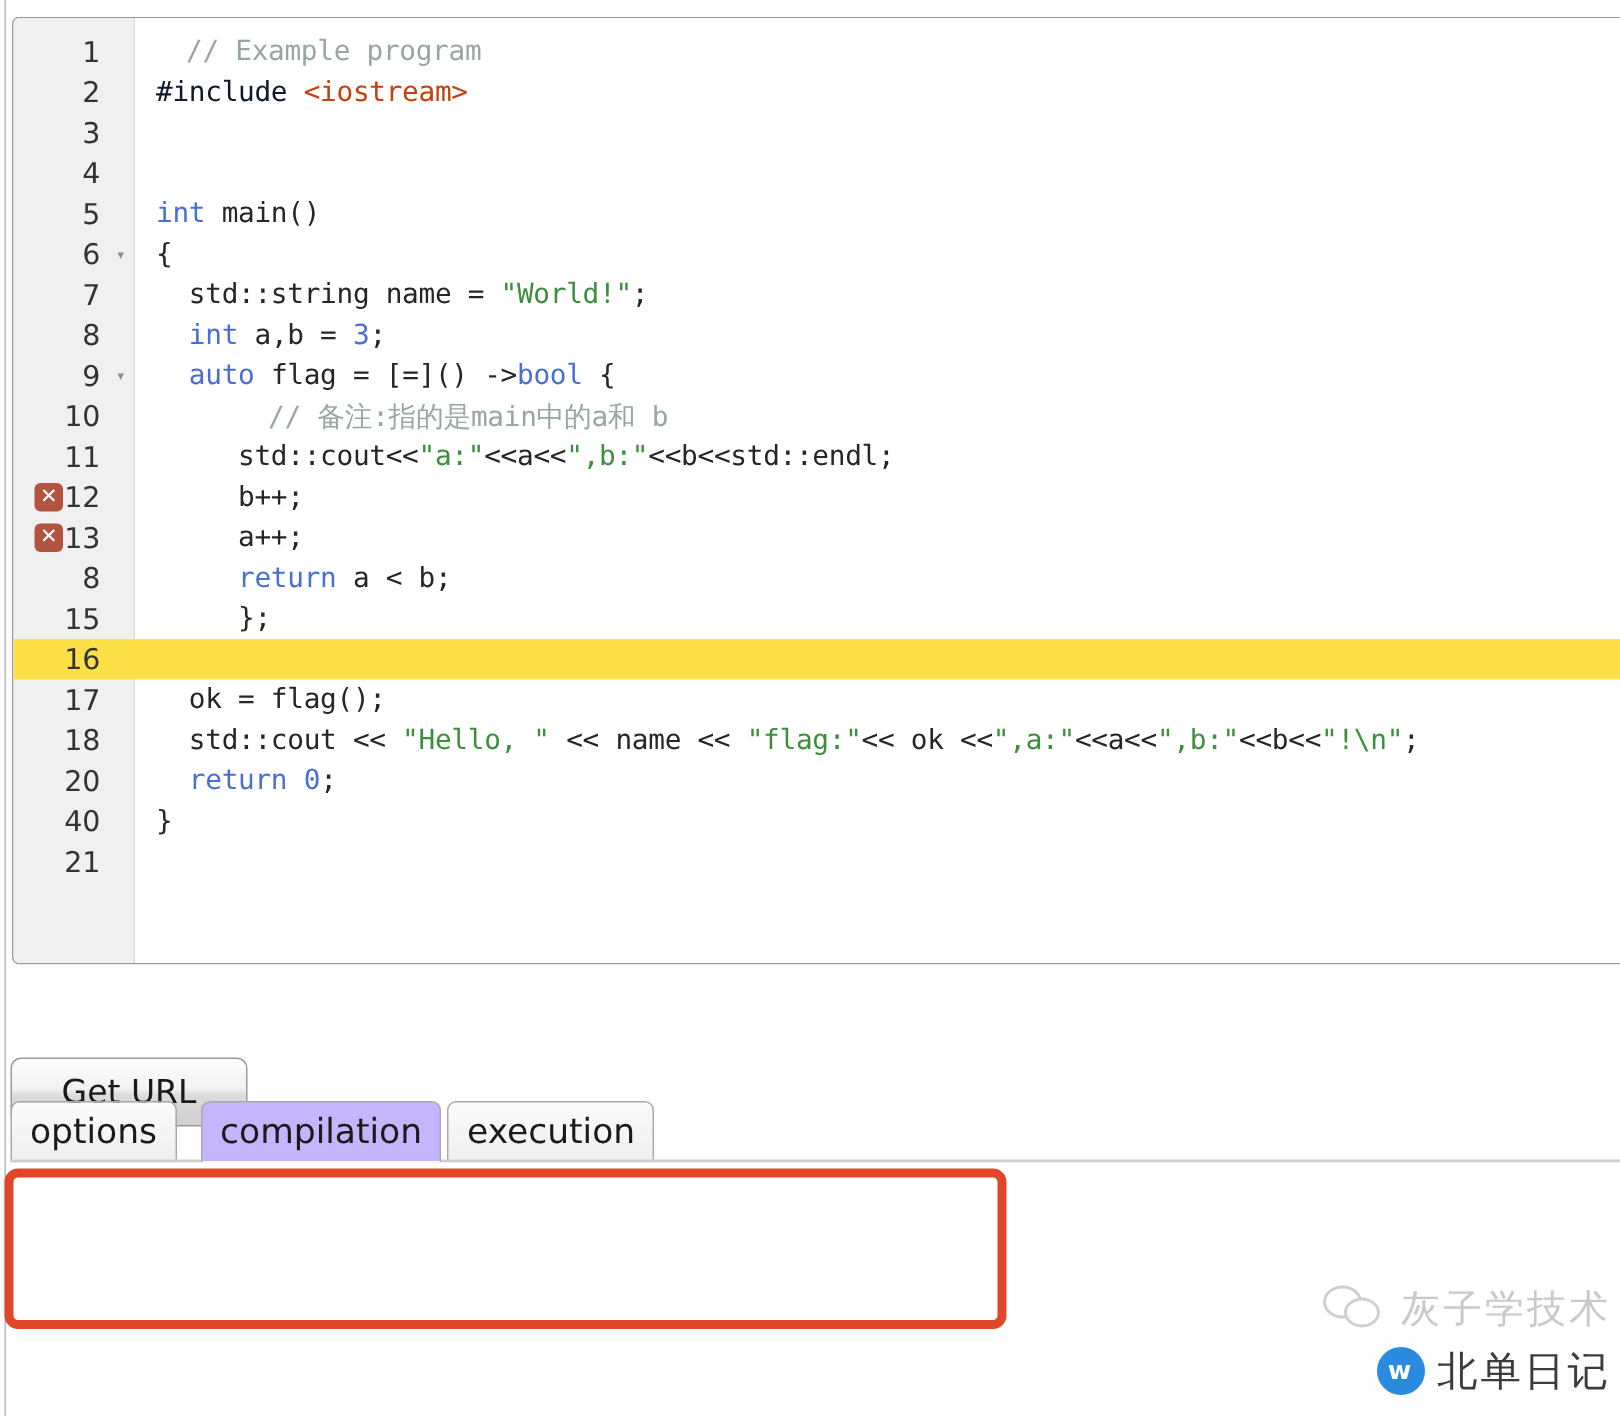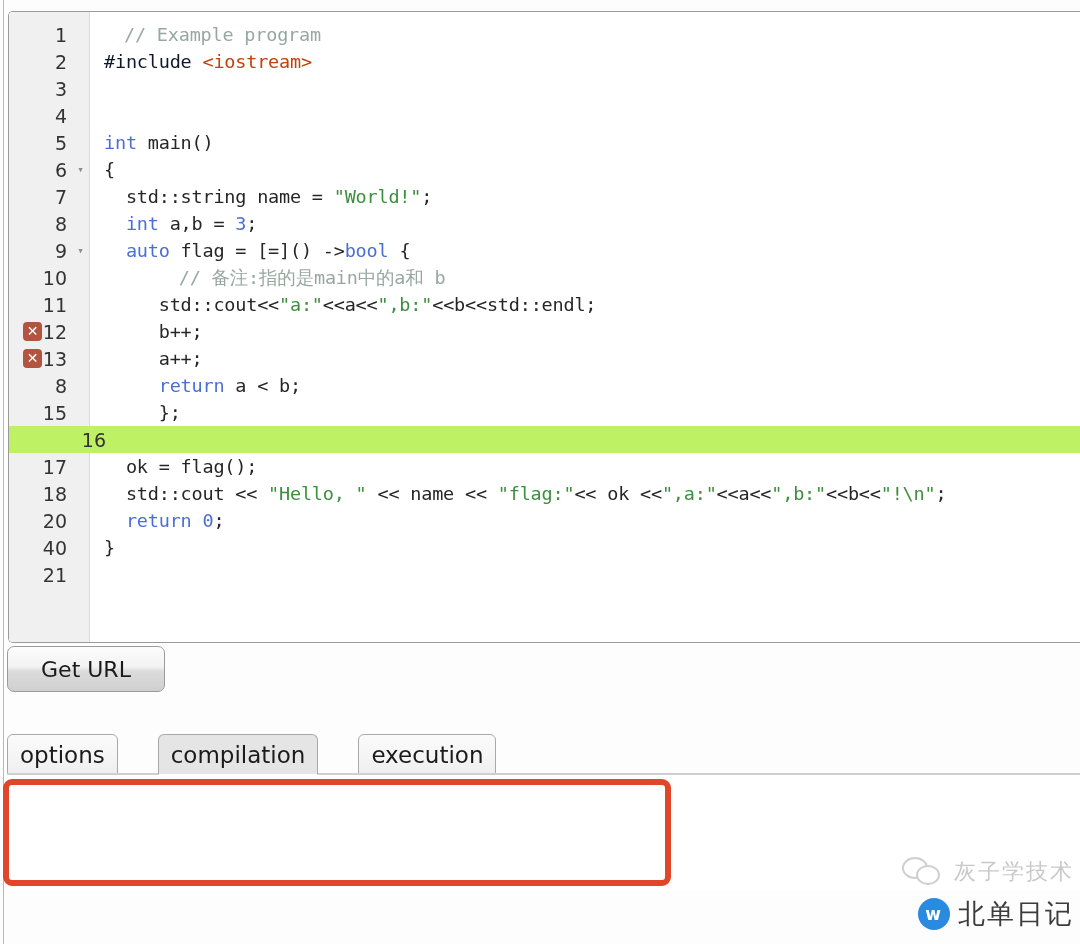--- a/index.html
+++ b/index.html
@@ -49,21 +49,21 @@
   }
   .line {
     position: relative;
     height: 27px;
     display: flex;
     align-items: center;
     font-family: "DejaVu Sans Mono", monospace;
     font-size: 18.5px;
     white-space: pre;
   }
-  .line.active { background: #bef264; padding-left: 39px; }
+  .line.active { background: #fde047; }
   .line.active .code { background: transparent; }
   .marker {
     position: absolute; left: 14px; top: 4px;
     width: 19px; height: 19px;
     border-radius: 4px;
     background: #b2543f;
     color: #ffffff;
     font-family: "DejaVu Sans", sans-serif;
     font-size: 14px; font-weight: bold;
     line-height: 19px; text-align: center;
@@ -99,59 +99,59 @@
   .c-pre   { color: #0f172a; }
   .c-inc   { color: #c2410c; }
   .c-kw    { color: #4a6fd4; }
   .c-str   { color: #3c8f3c; }
   .c-num   { color: #4a6fd4; }
   .c-txt   { color: #262626; }
 
   
   .geturl {
     position: absolute;
-    left: 7px; top: 646px;
+    left: 7px; top: 705px;
     width: 158px; height: 46px;
     border: 1px solid #9b9b9b;
     border-radius: 7px;
     background: linear-gradient(to bottom, #fdfdfd 0%, #f2f2f2 45%, #dcdcdc 55%, #cfcfcf 100%);
     color: #1a1a1a;
     font-size: 22px;
     font-family: "DejaVu Sans", sans-serif;
     display: flex; align-items: center; justify-content: center;
     cursor: pointer;
   }
 
   
   .tabs {
     position: absolute;
     left: 7px; top: 733px;
     width: 1073px; height: 42px;
     display: flex;
     align-items: flex-end;
-    gap: 36px;
   }
   .tab {
     height: 41px;
     padding: 0 12px;
     margin-right: 4px;
     border: 1px solid #a9a9a9;
     border-radius: 6px 6px 0 0;
     background: linear-gradient(to bottom, #fbfbfb 0%, #efefef 100%);
     color: #1a1a1a;
     font-size: 23px;
     font-family: "DejaVu Sans", sans-serif;
     display: flex; align-items: center;
     cursor: pointer;
   }
   .tab.active {
-    background: #e5e5e5;
+    background: #c4b5fd;
     border-bottom-color: #ffffff;
     position: relative;
     z-index: 3;
+    margin-left: 12px;
   }
   .tabs-rule {
     position: absolute;
     left: 7px; top: 773px;
     width: 1073px; height: 2px;
     background: #cfcfcf;
   }
   .tab-panel {
     position: absolute;
     left: 7px; top: 775px;
@@ -174,21 +174,21 @@
   .watermark {
     position: absolute;
     right: 6px; bottom: 8px;
     width: 246px; height: 86px;
     text-align: right;
   }
   .wm-row1 {
     display: flex; align-items: center; justify-content: flex-end;
     gap: 6px;
     color: #c9c9c9;
-    font-size: 22px;
+    font-size: 26px;
     font-family: "DejaVu Sans", sans-serif;
     letter-spacing: 2px;
     height: 44px;
   }
   .wm-row2 {
     display: flex; align-items: center; justify-content: flex-end;
     gap: 8px;
     color: #3c3c3c;
     font-size: 27px;
     font-family: "DejaVu Sans", sans-serif;

